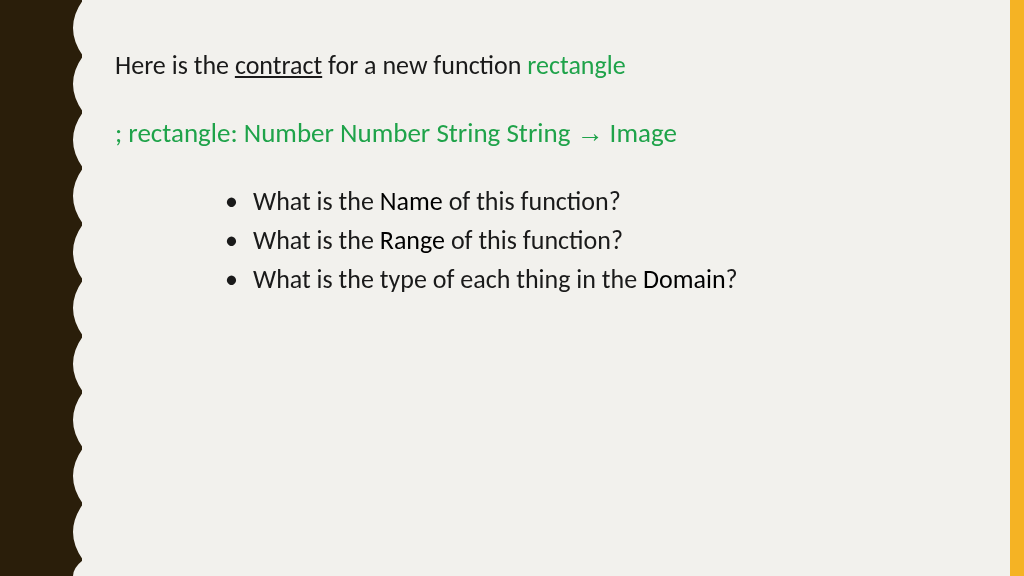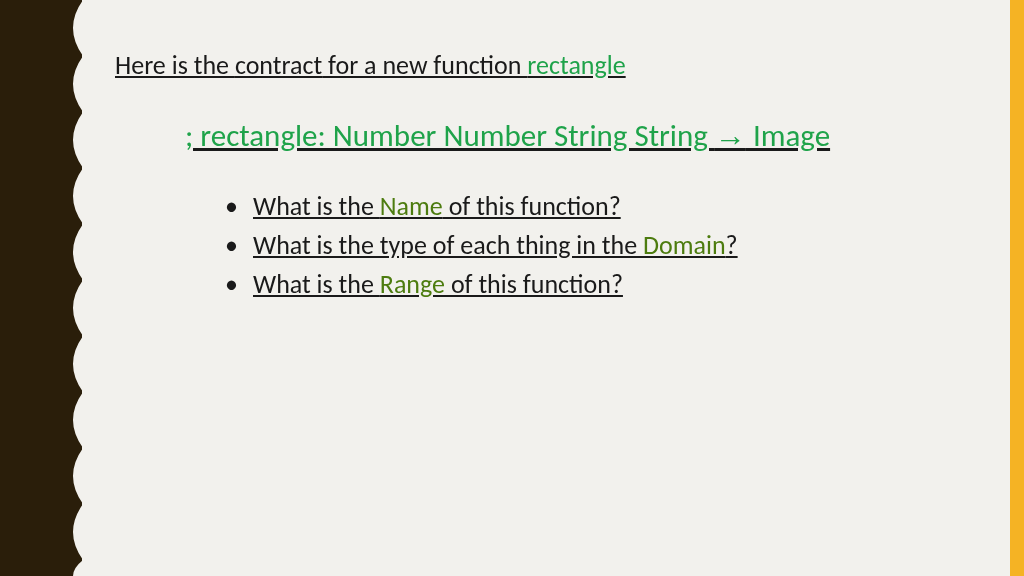--- a/index.html
+++ b/index.html
@@ -34,30 +34,28 @@
       background: #f5b324;
     }
     .content {
       position: absolute;
       left: 115px;
       top: 48px;
       right: 40px;
       font-size: 26px;
       line-height: 1.35;
       color: #1a1a1a;
-      text-decoration: underline;
     }
     .green { color: #1fa34a; }
-    .blue { color: #4d7c0f; }
+    .blue { color: #000000; }
     .red { color: #d93025; }
     .underline { text-decoration: underline; }
     .signature-line {
       margin-top: 32px;
-      margin-left: 70px;
-      font-size: 31px;
+      font-size: 27px;
     }
     .bullets {
       margin-top: 32px;
       margin-left: 110px;
       list-style: none;
     }
     .bullets li {
       position: relative;
       padding-left: 28px;
       margin-bottom: 4px;
@@ -98,21 +96,21 @@
 
   <div class="signature-line green">
     <span>; rectangle: Number Number String String </span><span class="arrow">→</span><span> Image</span>
   </div>
 
   <ul class="bullets">
     <li>
       <span>What is the </span><span class="blue">Name</span><span> of this function?</span>
     </li>
     <li>
-      <span>What is the type of each thing in the </span><span class="blue">Domain</span><span>?</span>
+      <span>What is the </span><span class="blue">Range</span><span> of this function?</span>
     </li>
     <li>
-      <span>What is the </span><span class="blue">Range</span><span> of this function?</span>
+      <span>What is the type of each thing in the </span><span class="blue">Domain</span><span>?</span>
     </li>
   </ul>
 
 
 </div>
 
 </body></html>

